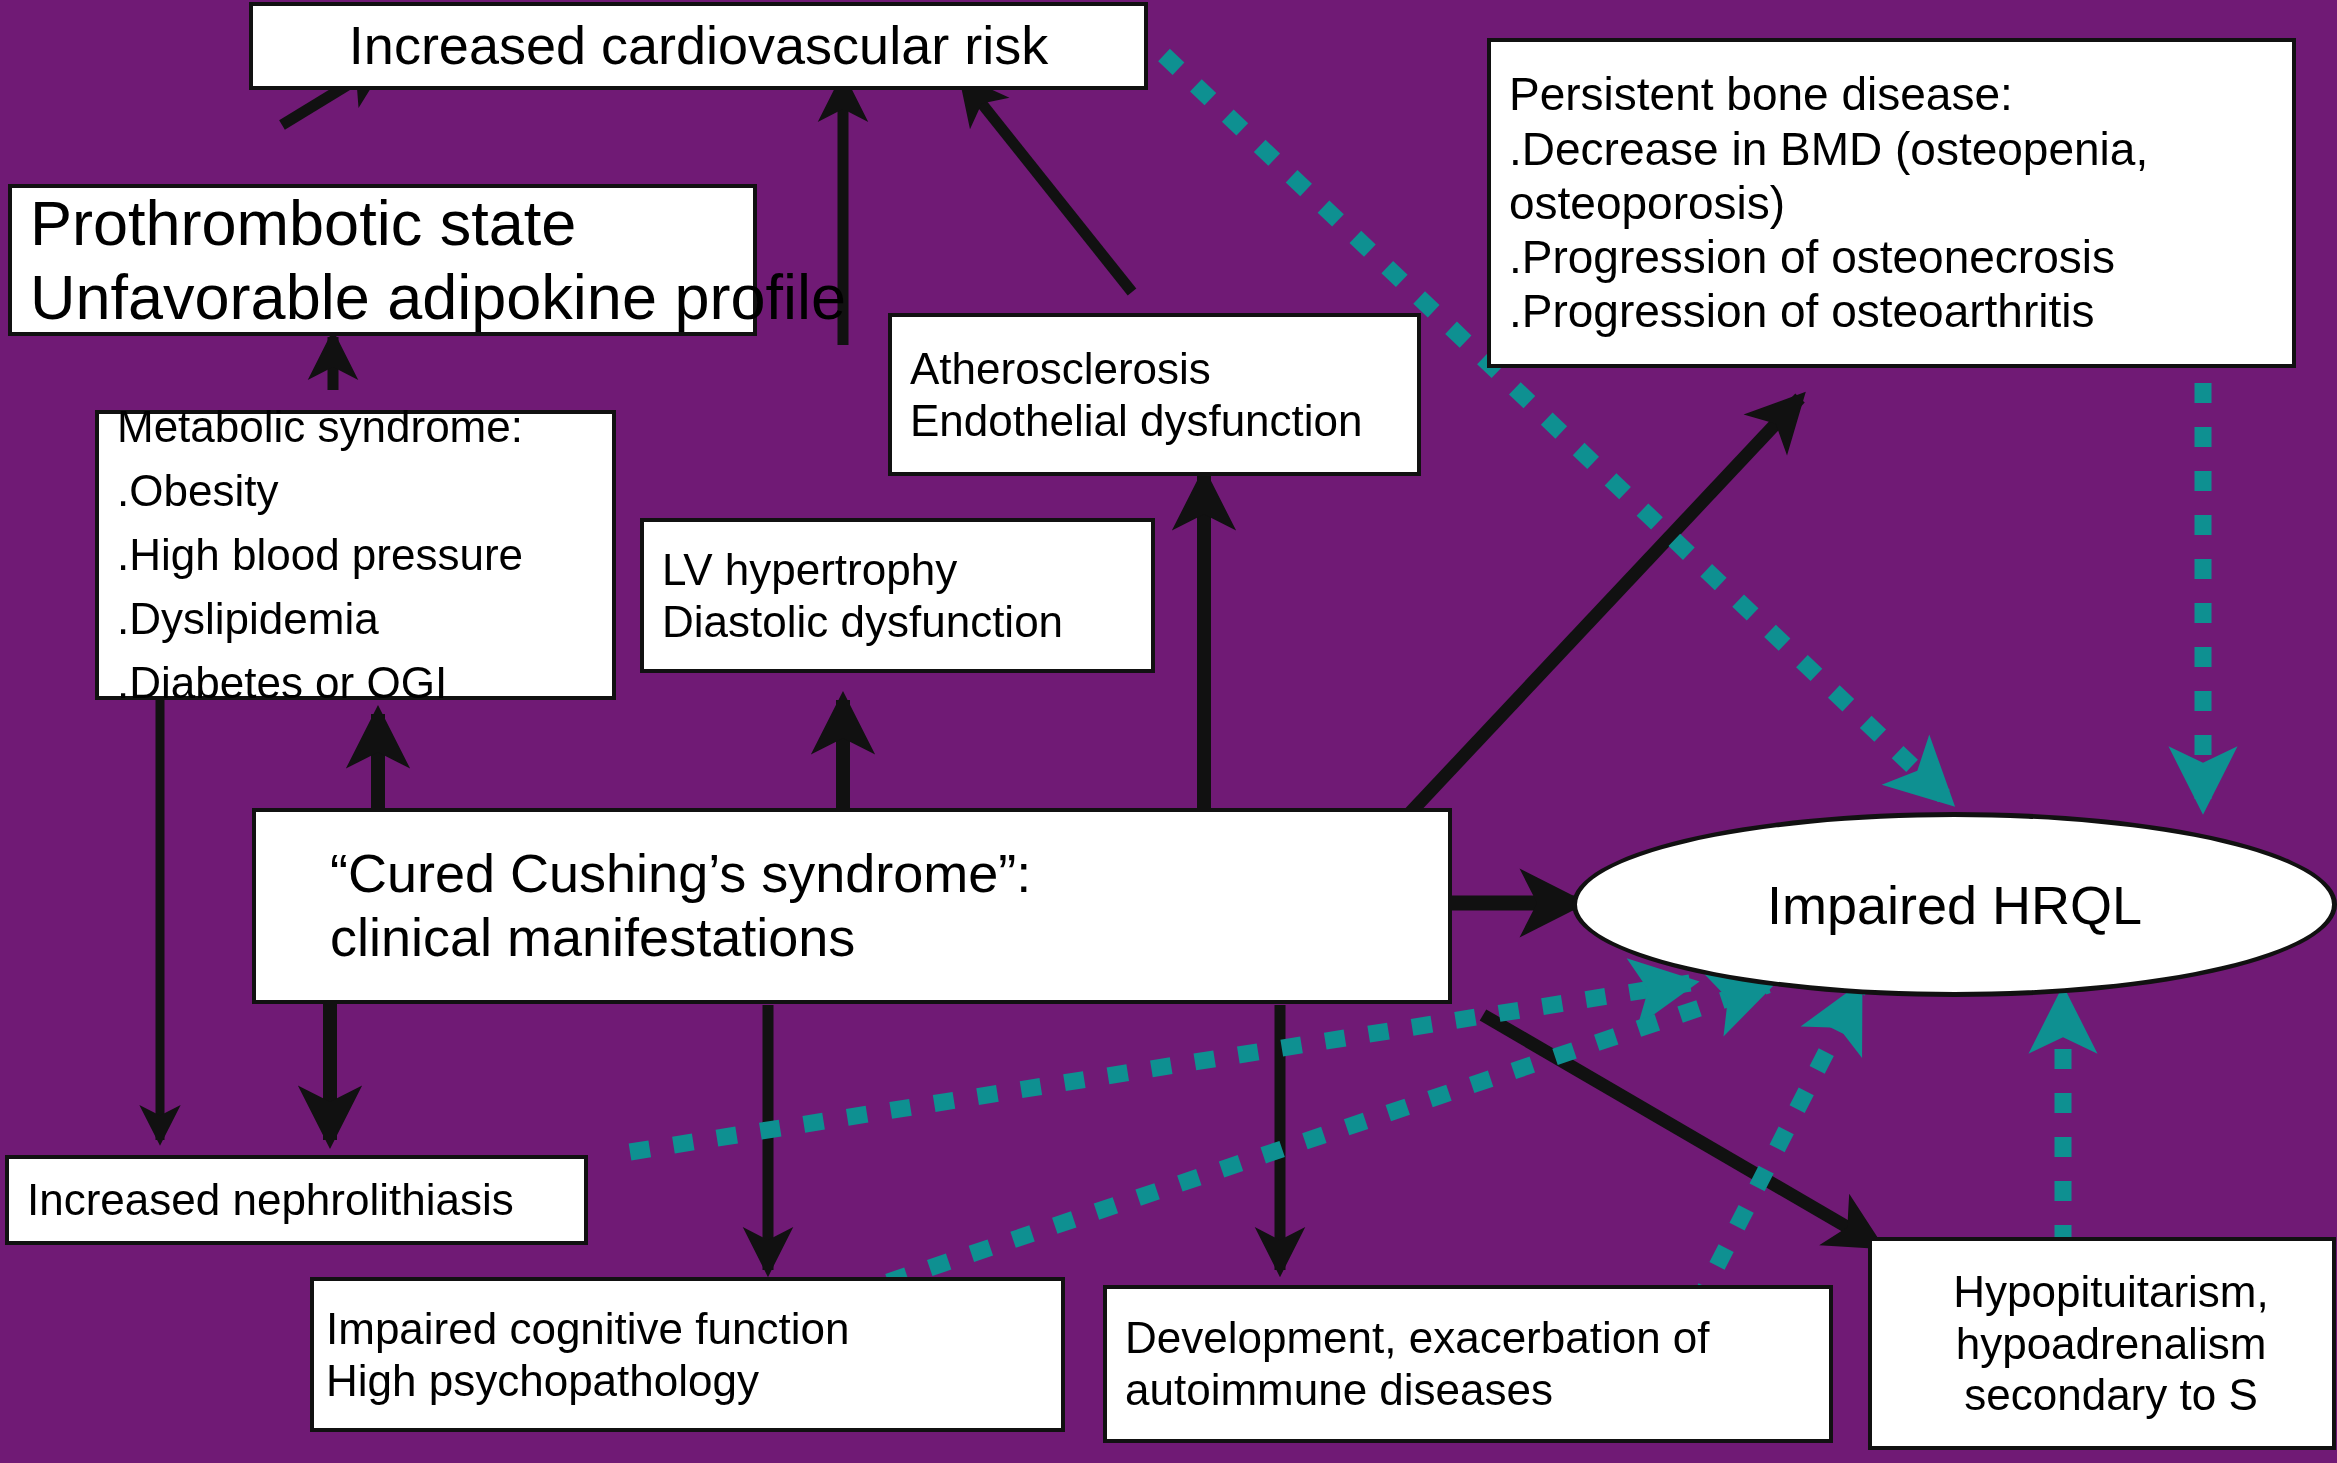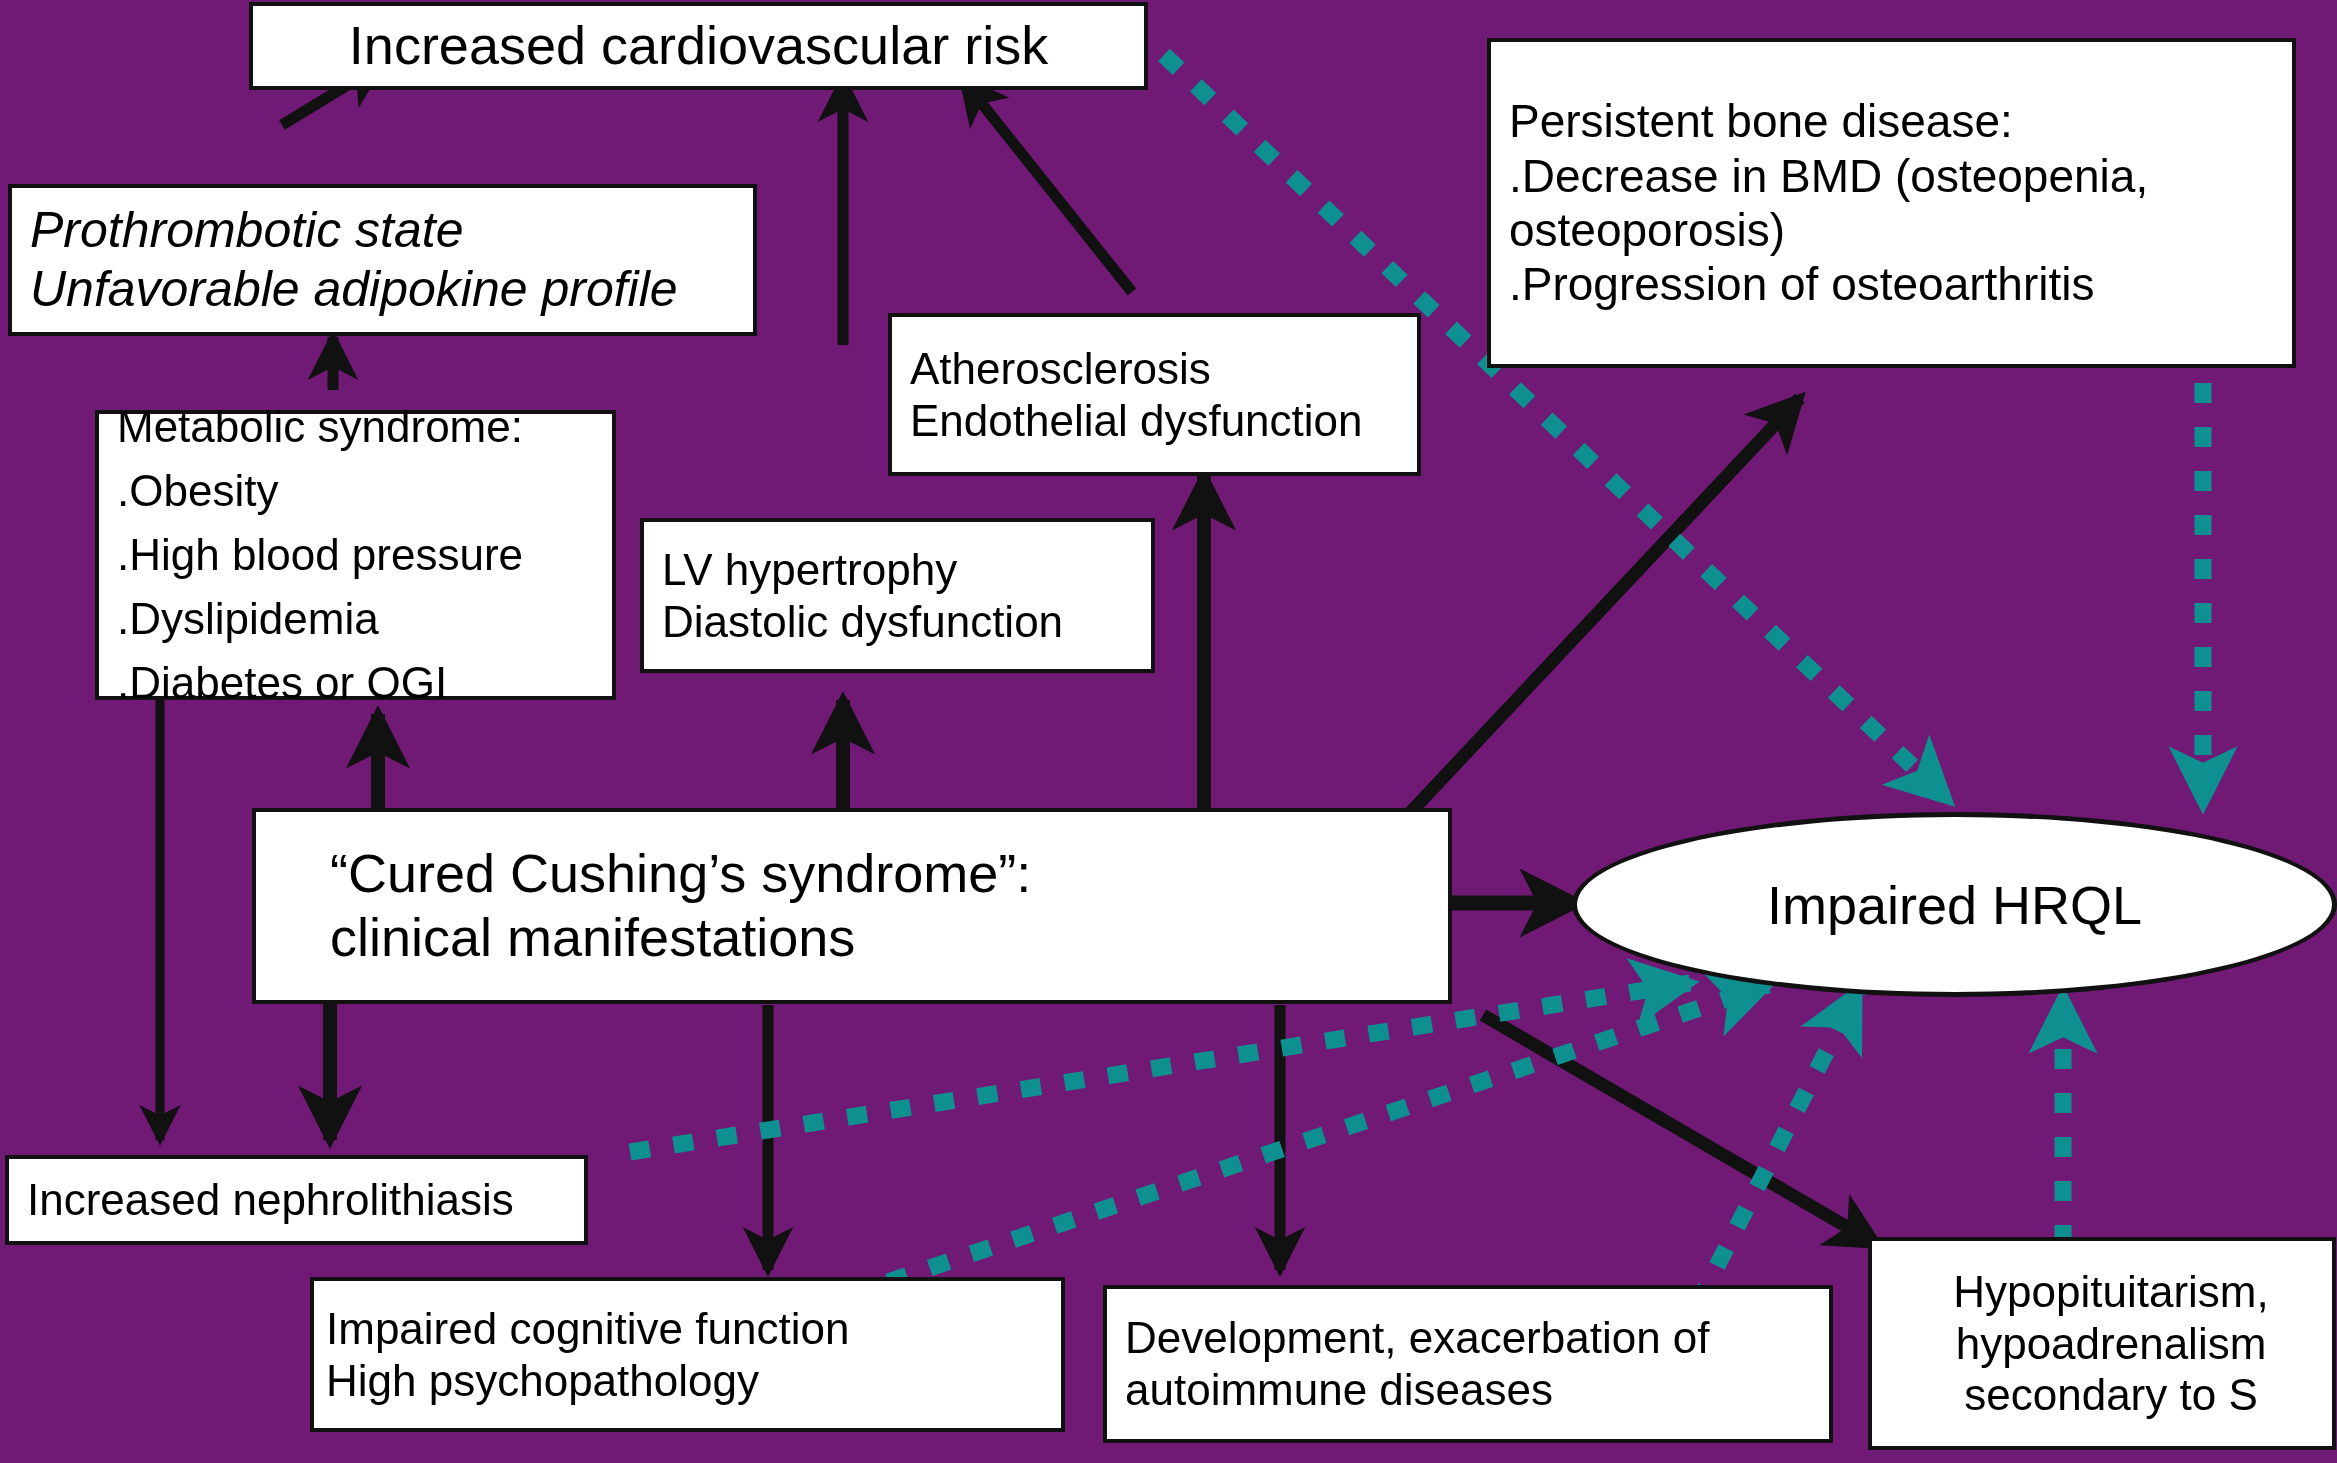--- a/index.html
+++ b/index.html
@@ -47,21 +47,21 @@
     border: 5px solid #111111;
     border-radius: 50%;
     display: flex;
     align-items: center;
     justify-content: center;
     z-index: 3;
     color: #000000;
   }
   .fs-46 { font-size: 46px; }
   .fs-48 { font-size: 44px; }
-  .fs-50 { font-size: 50px; font-style: italic; }
+  .fs-50 { font-size: 63px; }
   .fs-54 { font-size: 54px; }
 </style>
 </head>
 <body>
 
 <div id="canvas">
 
   <svg class="edges" viewBox="0 0 2337 1463">
     <defs>
       <marker id="solidHead" viewBox="0 0 12 12" refX="9.5" refY="6" markerWidth="5.2" markerHeight="5.2" orient="auto-start-reverse">
@@ -137,20 +137,21 @@
 
   <div class="node pad-l" style="left:640px; top:518px; width:515px; height:155px;">
     <div class="line fs-48">LV hypertrophy</div>
     <div class="line fs-48">Diastolic dysfunction</div>
   </div>
 
   <div class="node pad-l" style="left:1487px; top:38px; width:809px; height:330px;">
     <div class="line fs-46">Persistent bone disease:</div>
     <div class="line fs-46">.Decrease in BMD (osteopenia,</div>
     <div class="line fs-46">osteoporosis)</div>
+    <div class="line fs-46">.Progression of osteonecrosis</div>
     <div class="line fs-46">.Progression of osteoarthritis</div>
   </div>
 
   <div class="node" style="left:252px; top:808px; width:1200px; height:196px; padding-left:74px;">
     <div class="line fs-54">“Cured Cushing’s syndrome”:</div>
     <div class="line fs-54">clinical manifestations</div>
   </div>
 
   <div class="node pad-l" style="left:5px; top:1155px; width:583px; height:90px;">
     <div class="line fs-48">Increased nephrolithiasis</div>

